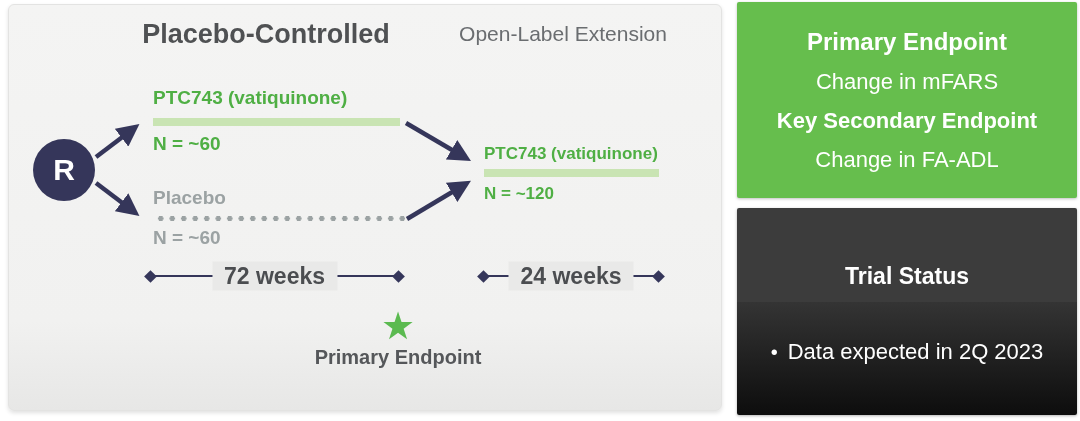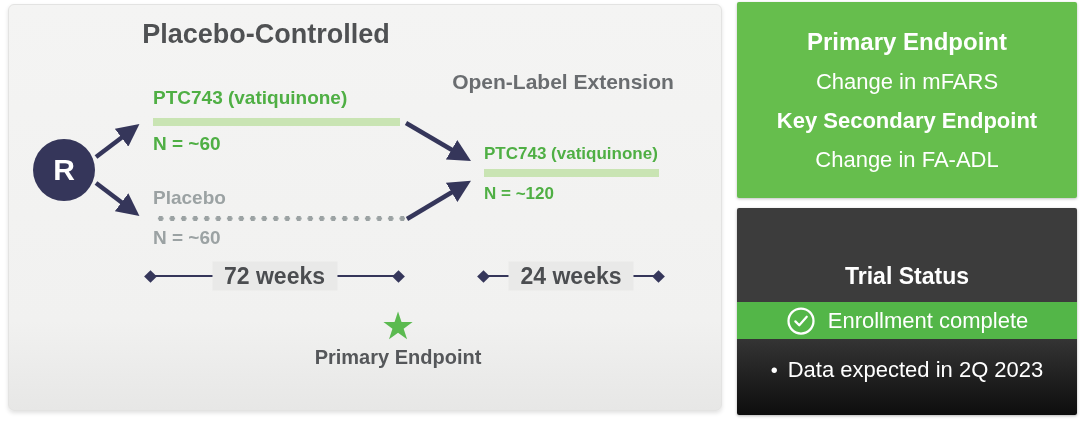--- a/index.html
+++ b/index.html
@@ -16,21 +16,21 @@
     box-shadow:0 2px 4px rgba(0,0,0,.12);
     box-sizing:border-box;
     padding-left:24px;
   }
   .title-pc{
     position:absolute;left:257px;top:14px;transform:translateX(-50%);
     font-size:27px;font-weight:bold;color:#4f5153;white-space:nowrap;
   }
   .title-ole{
     position:absolute;left:554px;top:17px;transform:translateX(-50%);
-    font-size:21px;font-weight:bold;color:#6a6d70;white-space:nowrap;margin-top:48px;
+    font-size:21px;font-weight:normal;color:#6a6d70;white-space:nowrap;
   }
   .r-circle{
     position:absolute;left:24px;top:134px;width:62px;height:62px;border-radius:50%;
     background:#35365a;color:#ffffff;font-size:30px;font-weight:bold;
     display:flex;align-items:center;justify-content:center;
   }
   .flow-svg{position:absolute;left:0;top:0;width:714px;height:407px;pointer-events:none;}
 
   .arm-label{position:absolute;font-size:19px;font-weight:bold;white-space:nowrap;}
   .green-text{color:#4faf44;}
@@ -158,26 +158,19 @@
     <div class="ep-title">Primary Endpoint</div>
     <div class="ep-line">Change in mFARS</div>
     <div class="ep-sub">Key Secondary Endpoint</div>
     <div class="ep-line">Change in FA-ADL</div>
   </div>
 
   <div class="status-panel">
     <div class="status-title-row">
       <span>Trial Status</span>
     </div>
-    <div class="status-band">
-      <svg class="check-icon" viewBox="0 0 24 24">
-        <circle cx="12" cy="12" r="10" fill="none" stroke="#ffffff" stroke-width="1.8"></circle>
-        <path d="M7.5 12.3l3.1 3.1 6-6.8" fill="none" stroke="#ffffff" stroke-width="1.8" stroke-linecap="round" stroke-linejoin="round"></path>
-      </svg>
-      <span>Enrollment complete</span>
-    </div>
     <div class="status-note-row">
       <span class="bullet">•</span>
       <span>Data expected in 2Q 2023</span>
     </div>
   </div>
 
 </div>
 
 </body></html>

